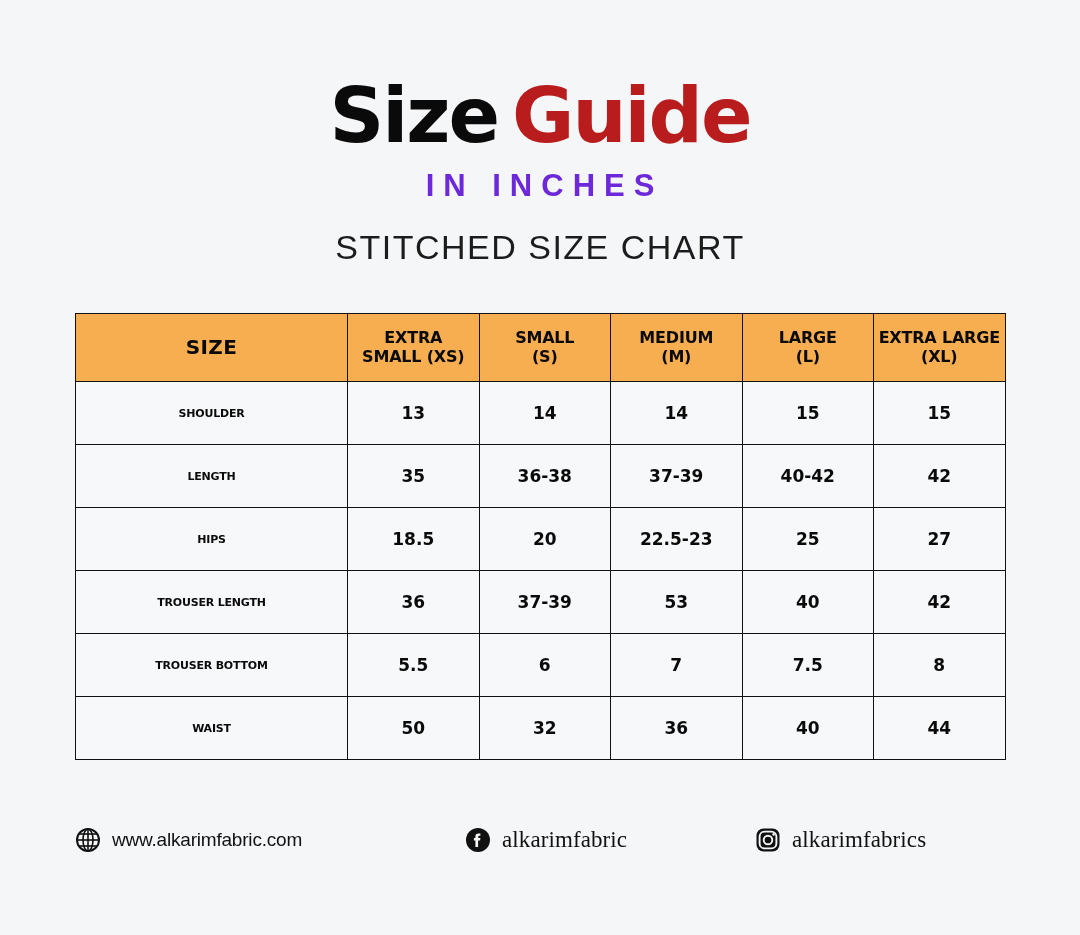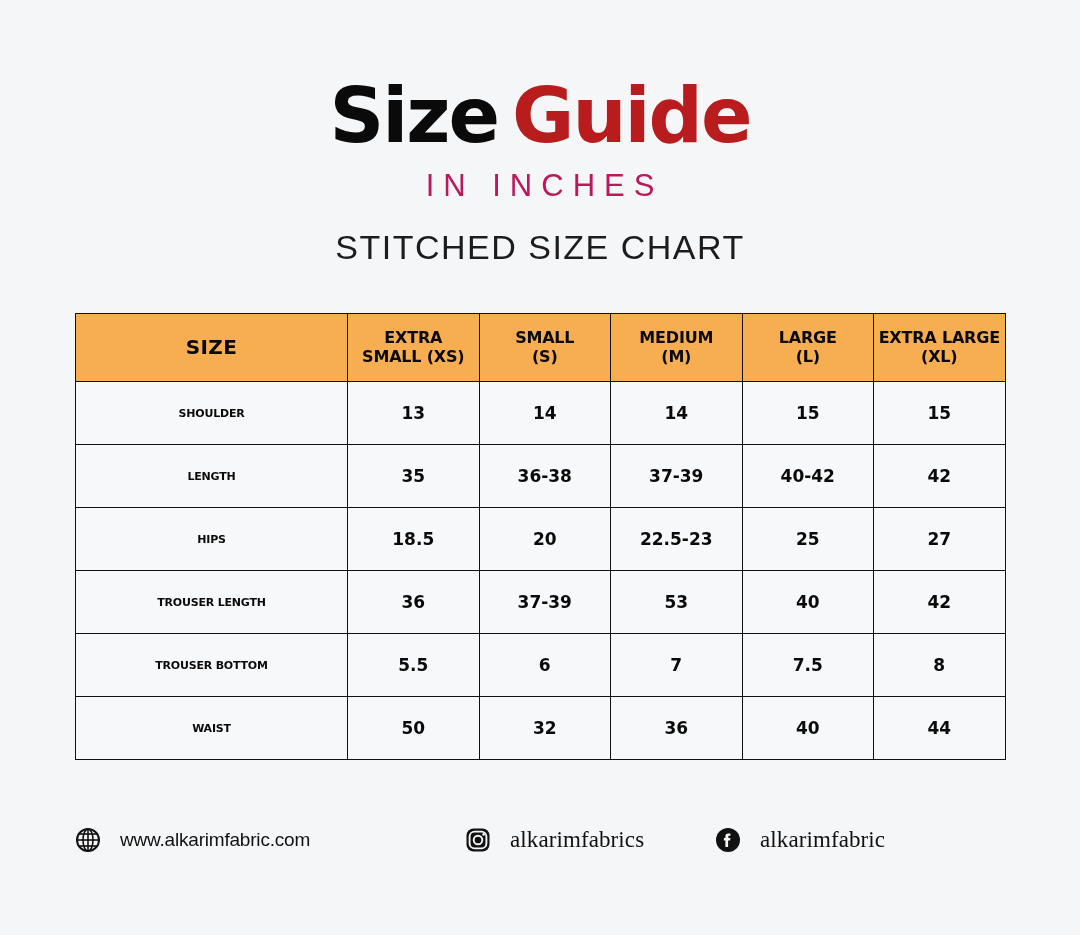--- a/index.html
+++ b/index.html
@@ -42,22 +42,22 @@
   .main-title .word-dark {
     color: #0a0a0a;
   }
   .main-title .word-accent {
     color: #b91c1c;
     margin-left: 14px;
   }
   .subtitle-1 {
     font-family: "Liberation Sans", sans-serif;
     font-size: 31px;
-    font-weight: 400;
-    color: #be185d;
+    font-weight: 700;
+    color: #6d28d9;
     letter-spacing: 9px;
     margin: 14px 0 16px 0;
     padding-left: 9px;
     white-space: nowrap;
   }
   .subtitle-2 {
     font-family: "Liberation Sans", sans-serif;
     font-size: 34px;
     font-weight: 400;
     color: #1c1c1c;
@@ -119,21 +119,21 @@
     left: 75px;
     top: 805px;
     width: 930px;
     height: 70px;
     display: flex;
     align-items: center;
   }
   .footer-item {
     display: flex;
     align-items: center;
-    gap: 19px;
+    gap: 11px;
     white-space: nowrap;
   }
   .footer-item.f-web   { width: 390px; justify-content: flex-start; }
   .footer-item.f-fb    { width: 290px; justify-content: flex-start; }
   .footer-item.f-ig    { width: 250px; justify-content: flex-start; }
   .footer-icon {
     display: inline-flex;
     align-items: center;
     justify-content: center;
     width: 26px;
@@ -266,37 +266,37 @@
           <ellipse cx="13" cy="13" rx="5" ry="11" fill="none" stroke="#111111" stroke-width="1.6"></ellipse>
           <line x1="2" y1="13" x2="24" y2="13" stroke="#111111" stroke-width="1.6"></line>
           <line x1="4.2" y1="7" x2="21.8" y2="7" stroke="#111111" stroke-width="1.6"></line>
           <line x1="4.2" y1="19" x2="21.8" y2="19" stroke="#111111" stroke-width="1.6"></line>
           <line x1="13" y1="2" x2="13" y2="24" stroke="#111111" stroke-width="1.6"></line>
         </svg>
       </span>
       <span class="footer-text-web">www.alkarimfabric.com</span>
     </div>
 
+    <div class="footer-item f-fb">
+      <span class="footer-icon">
+        <svg width="26" height="26" viewBox="0 0 26 26">
+          <circle cx="13" cy="13" r="12" fill="#111111"></circle>
+          <path d="M15.1 13.4h-2.0V20h-2.7v-6.6H8.9v-2.3h1.5V9.6c0-1.9 0.9-3.1 3.1-3.1h1.9v2.3h-1.2c-0.8 0-0.9 0.3-0.9 0.9v1.4h2.1l-0.3 2.3z" fill="#f5f6f7"></path>
+        </svg>
+      </span>
+      <span class="footer-text-serif">alkarimfabric</span>
+    </div>
+
     <div class="footer-item f-ig">
       <span class="footer-icon">
         <svg width="26" height="26" viewBox="0 0 26 26">
           <rect x="1.5" y="1.5" width="23" height="23" rx="7" ry="7" fill="#111111"></rect>
           <rect x="4.6" y="4.6" width="16.8" height="16.8" rx="5" ry="5" fill="none" stroke="#f5f6f7" stroke-width="1.9"></rect>
           <circle cx="13" cy="13" r="4.3" fill="none" stroke="#f5f6f7" stroke-width="1.9"></circle>
           <circle cx="18.6" cy="7.4" r="1.3" fill="#f5f6f7"></circle>
         </svg>
       </span>
       <span class="footer-text-serif">alkarimfabrics</span>
     </div>
 
-    <div class="footer-item f-fb">
-      <span class="footer-icon">
-        <svg width="26" height="26" viewBox="0 0 26 26">
-          <circle cx="13" cy="13" r="12" fill="#111111"></circle>
-          <path d="M15.1 13.4h-2.0V20h-2.7v-6.6H8.9v-2.3h1.5V9.6c0-1.9 0.9-3.1 3.1-3.1h1.9v2.3h-1.2c-0.8 0-0.9 0.3-0.9 0.9v1.4h2.1l-0.3 2.3z" fill="#f5f6f7"></path>
-        </svg>
-      </span>
-      <span class="footer-text-serif">alkarimfabric</span>
-    </div>
-
   </div>
 
 </div>
 
 </body></html>

